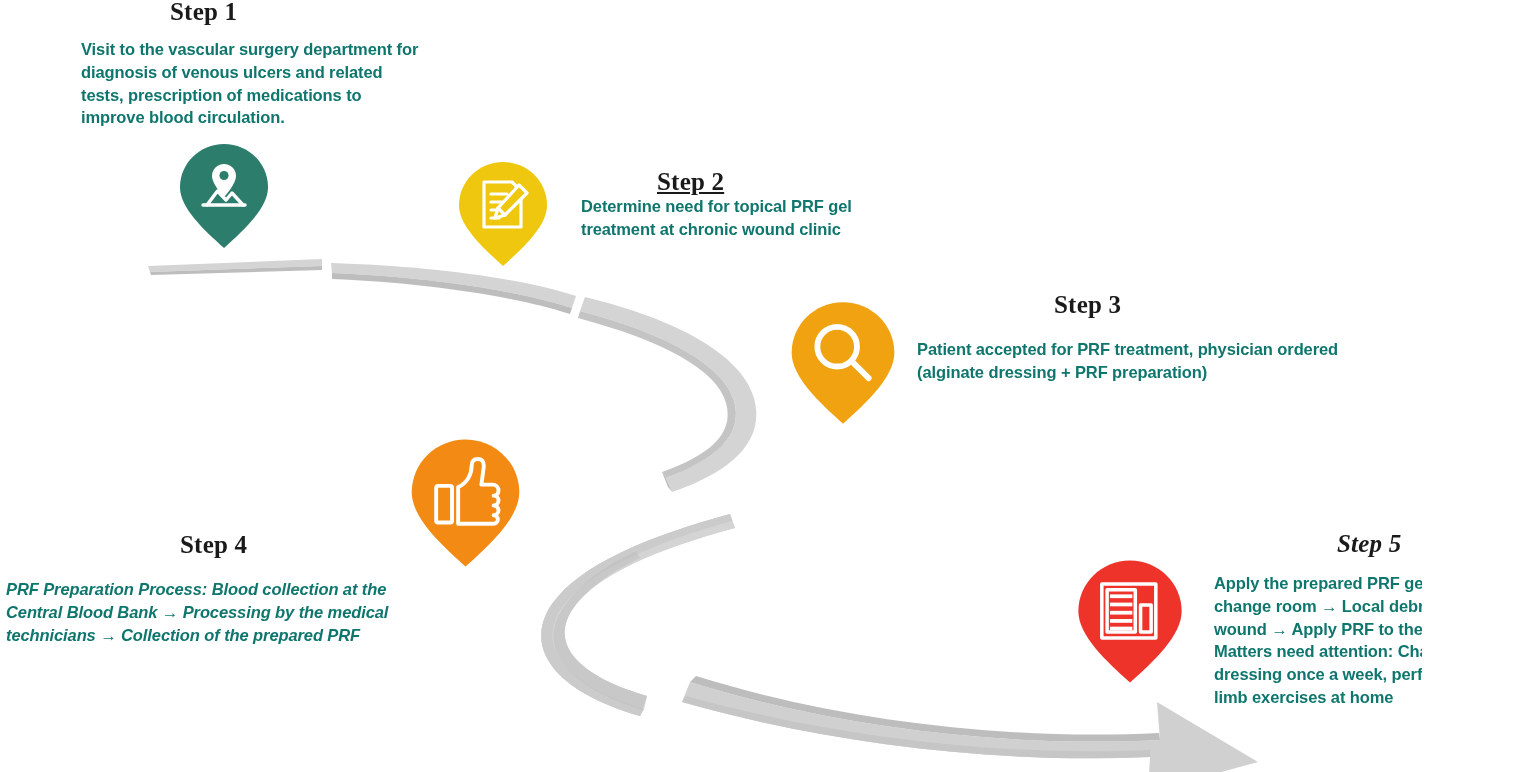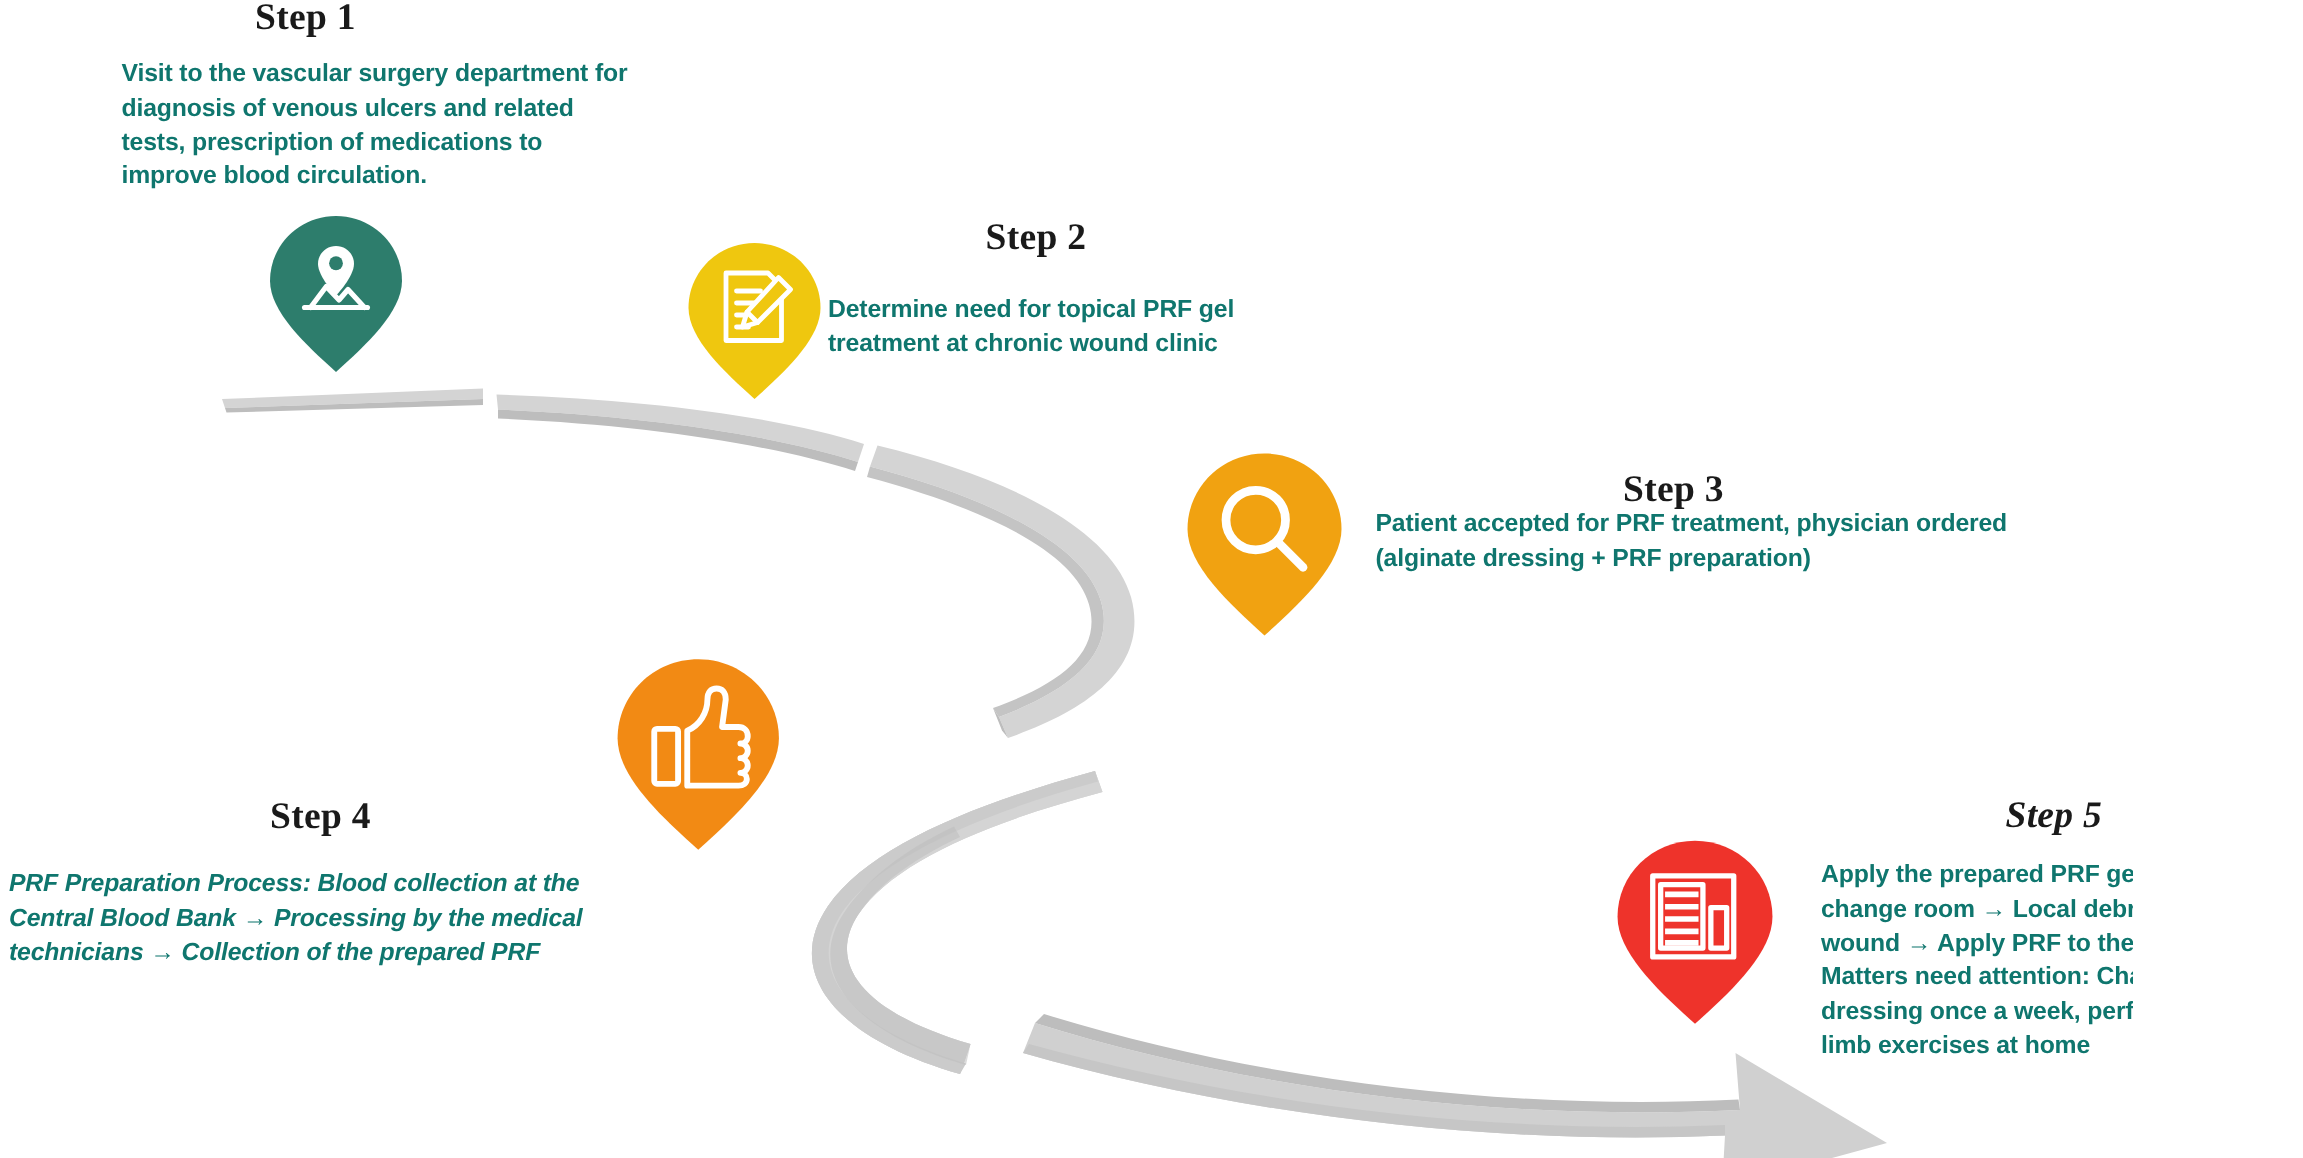--- a/index.html
+++ b/index.html
@@ -135,42 +135,42 @@
           <path d="M46,22 C39.4,22 34,27.3 34,33.8 C34,42.6 46,55 46,55 C46,55 58,42.6 58,33.8 C58,27.3 52.6,22 46,22 Z" fill="#ffffff" stroke="none"></path>
           <circle cx="46" cy="33.5" r="4.6" fill="#2d7d6c" stroke="none"></circle>
           <path d="M29,63 L39.5,49 L48,58 L54,51 L65,63"></path>
           <path d="M25,63 L67,63"></path>
         </g>
       </svg>
     </div>
   </div>
 
   <div class="step-node">
-    <div class="step-title" style="left:657px; top:145px;">Step 2</div>
-    <div class="step-body" style="left:552px; top:195px; width:300px;">Determine need for topical PRF gel treatment at chronic wound clinic</div>
+    <div class="step-title" style="left:657px; top:168px;text-decoration:underline;">Step 2</div>
+    <div class="step-body" style="left:581px; top:195px; width:300px;">Determine need for topical PRF gel treatment at chronic wound clinic</div>
     <div class="pin" style="left:457px; top:160px;">
       <svg width="92" height="108" viewBox="0 0 92 108">
         <path d="M46,2 C21.6,2 2,21.4 2,45.2 C2,66 26,88 46,106 C66,88 90,66 90,45.2 C90,21.4 70.4,2 46,2 Z" fill="#efc70f"></path>
         <g stroke="#ffffff" fill="none" stroke-width="3.2" stroke-linejoin="round" stroke-linecap="round">
           <path d="M27,22 L55,22 L64,31 L64,67 L27,67 Z"></path>
           <path d="M34,34 L50,34"></path>
           <path d="M34,42 L48,42"></path>
           <path d="M34,50 L44,50"></path>
           <path d="M34,58 L42,58"></path>
         </g>
         <g stroke="#ffffff" fill="#efc70f" stroke-width="3.2" stroke-linejoin="round" stroke-linecap="round">
           <path d="M62,25 L70,33 L48,55 L38,58 L41,48 Z"></path>
           <path d="M41,48 L48,55"></path>
         </g>
       </svg>
     </div>
   </div>
 
   <div class="step-node">
-    <div class="step-title" style="left:1082px; top:291px;margin-top:22px;">Step 3</div>
+    <div class="step-title" style="left:1054px; top:291px;">Step 3</div>
     <div class="step-body" style="left:917px; top:338px; width:450px;">Patient accepted for PRF treatment, physician ordered (alginate dressing + PRF preparation)</div>
     <div class="pin" style="left:789px; top:300px;">
       <svg width="108" height="126" viewBox="0 0 92 108">
         <path d="M46,2 C21.6,2 2,21.4 2,45.2 C2,66 26,88 46,106 C66,88 90,66 90,45.2 C90,21.4 70.4,2 46,2 Z" fill="#f1a211"></path>
         <g stroke="#ffffff" fill="none" stroke-width="5" stroke-linecap="round">
           <circle cx="41" cy="40" r="17"></circle>
           <path d="M54,53 L68,67"></path>
         </g>
       </svg>
     </div>

